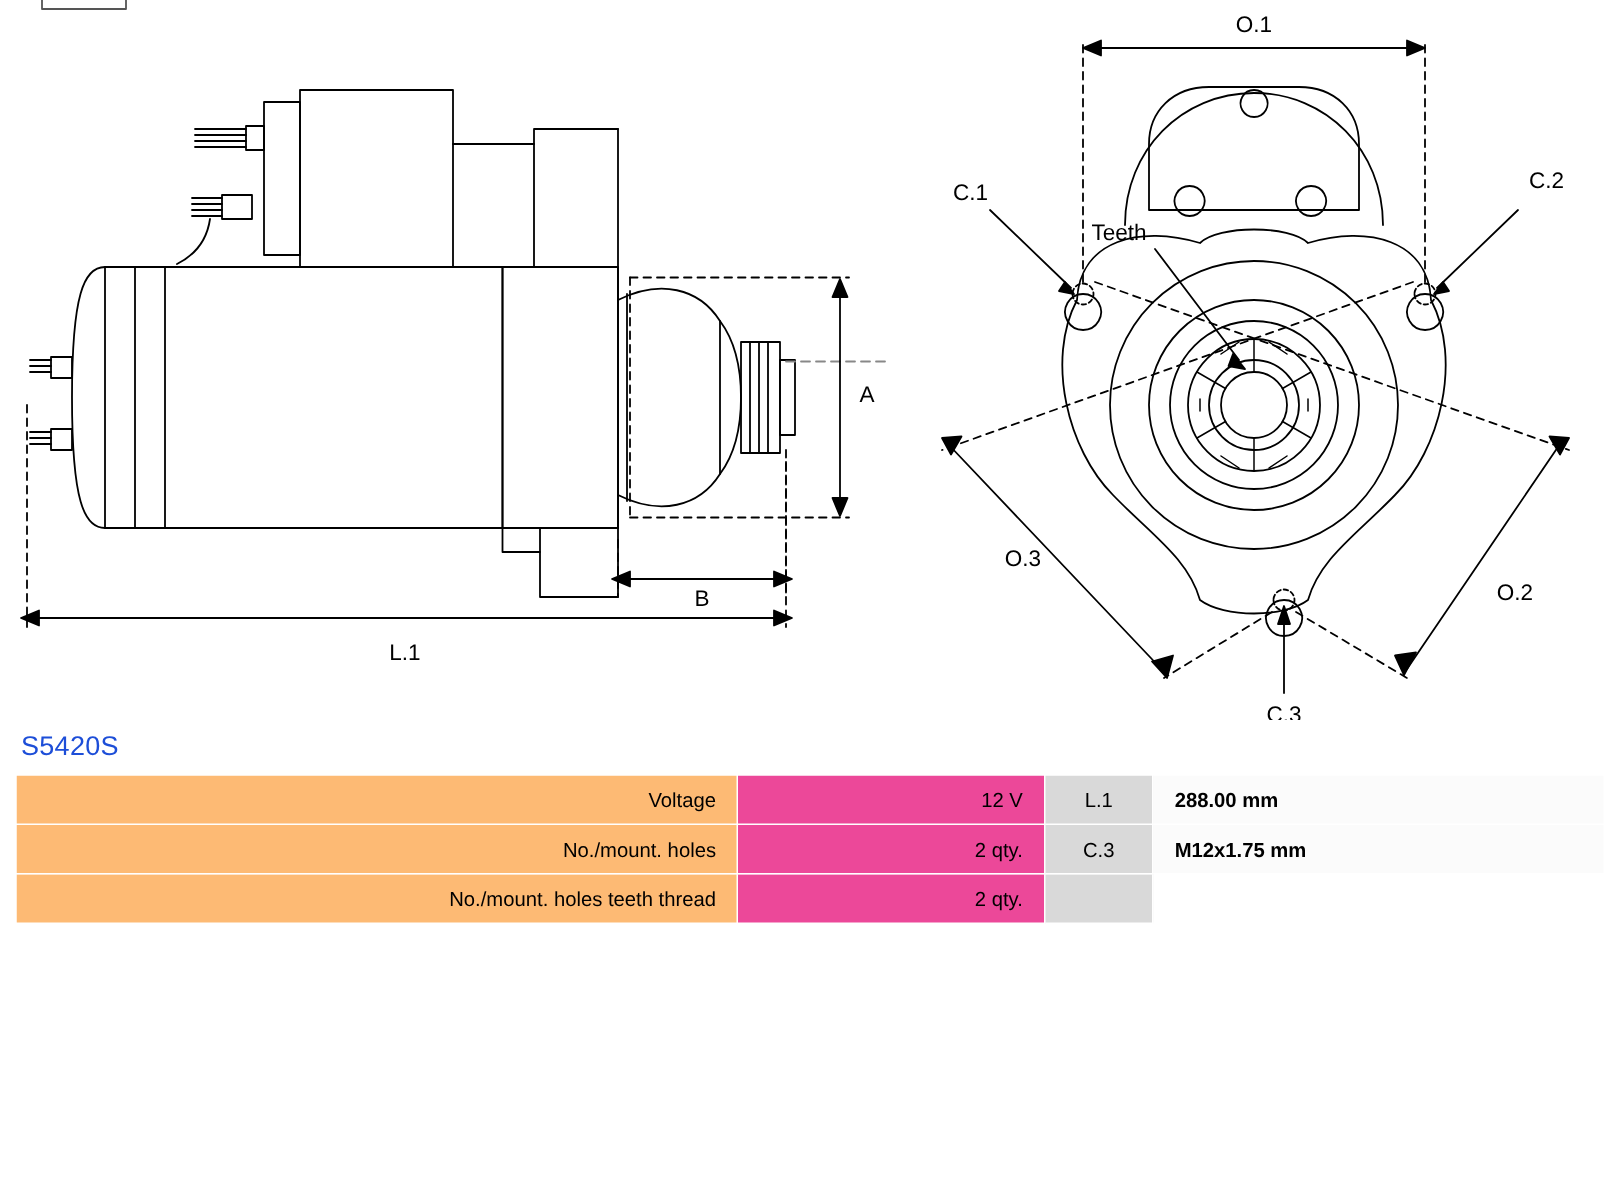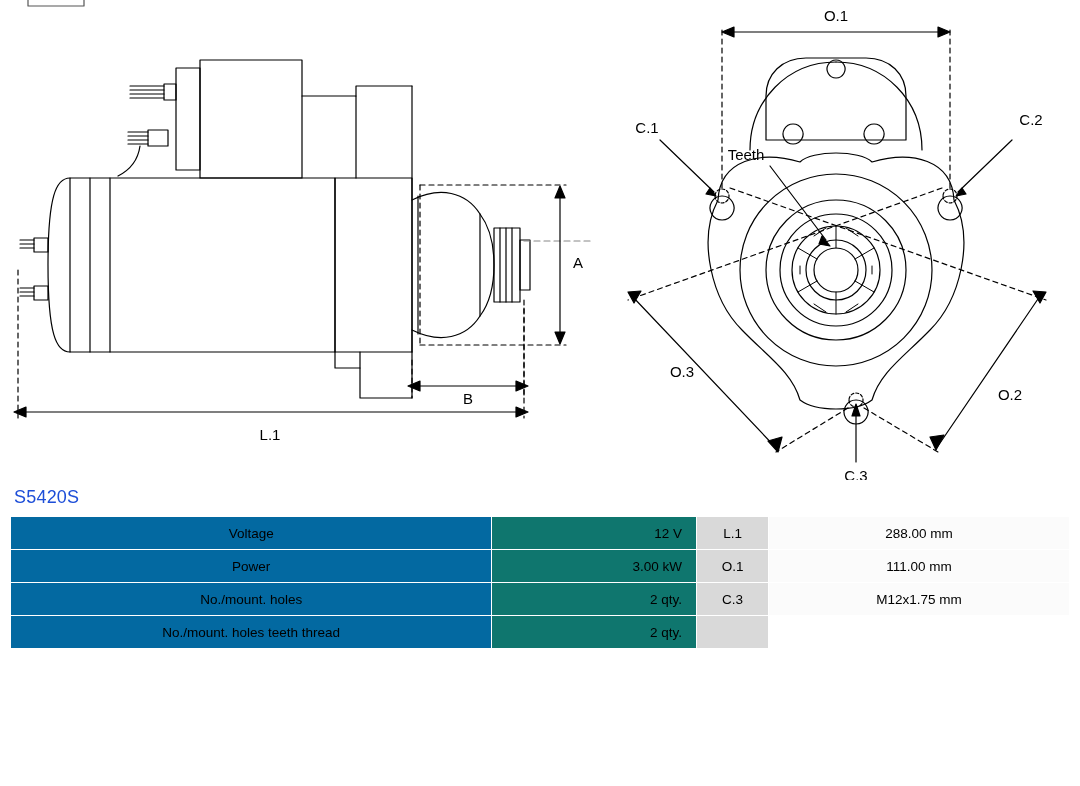--- a/index.html
+++ b/index.html
@@ -55,38 +55,39 @@
     font-size: 13.5px;
   }
   .spec-table td {
     border: 1px solid #ffffff;
     height: 32px;
     padding: 0 14px;
     vertical-align: middle;
     white-space: nowrap;
   }
   .c-label {
-    background: #0369a1;
-    text-align: center;
+    background: #fdba74;
+    text-align: right;
     width: 40%;
   }
   .c-value {
-    background: #0f766e;
+    background: #ec4899;
     text-align: right;
     width: 17%;
   }
   .c-label2 {
     background: #d9d9d9;
     text-align: center;
     width: 6%;
   }
   .c-value2 {
     background: #fbfbfb;
-    text-align: center;
+    text-align: left;
     width: 25%;
+    font-weight: bold;
   }
   .empty-cell {
     background: #d9d9d9;
   }
   .empty-cell2 {
     background: #ffffff;
     border-color: #ffffff;
   }
 </style>
 </head>
@@ -256,26 +257,20 @@
 
   <div class="product-code">S5420S</div>
 
   <table class="spec-table">
     <tbody>
       <tr>
         <td class="c-label">Voltage</td>
         <td class="c-value">12 V</td>
         <td class="c-label2">L.1</td>
         <td class="c-value2">288.00 mm</td>
-      </tr>
-      <tr>
-        <td class="c-label">Power</td>
-        <td class="c-value">3.00 kW</td>
-        <td class="c-label2">O.1</td>
-        <td class="c-value2">111.00 mm</td>
       </tr>
       <tr>
         <td class="c-label">No./mount. holes</td>
         <td class="c-value">2 qty.</td>
         <td class="c-label2">C.3</td>
         <td class="c-value2">M12x1.75 mm</td>
       </tr>
       <tr>
         <td class="c-label">No./mount. holes teeth thread</td>
         <td class="c-value">2 qty.</td>

